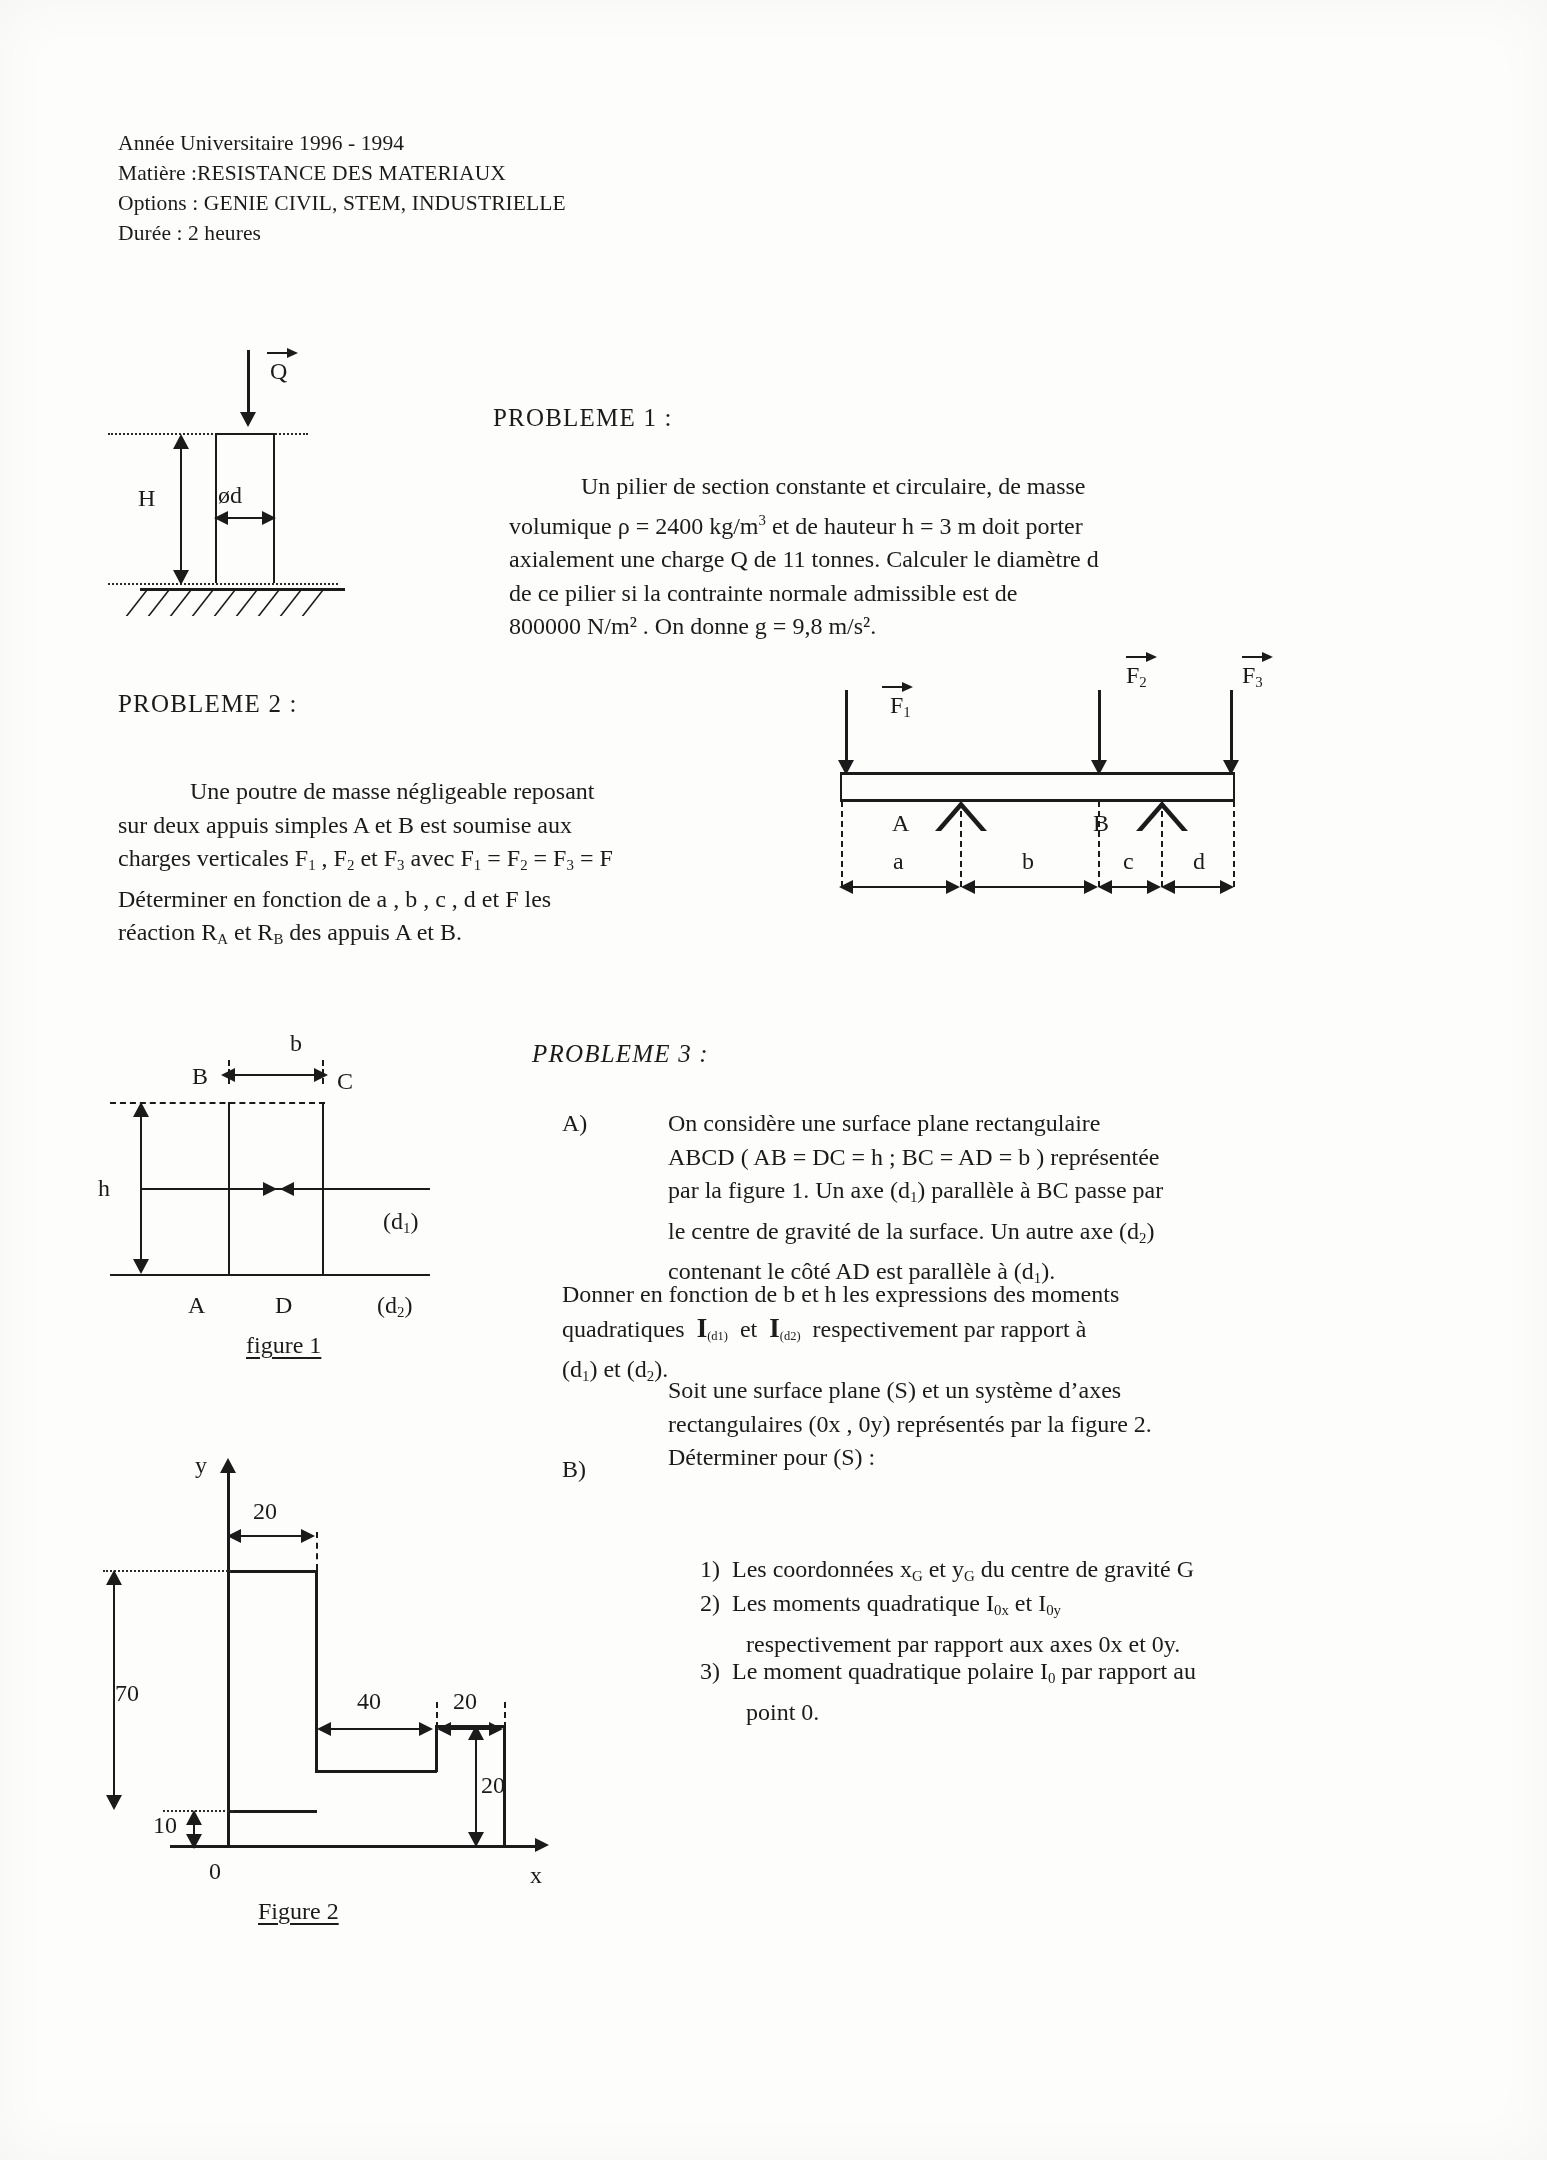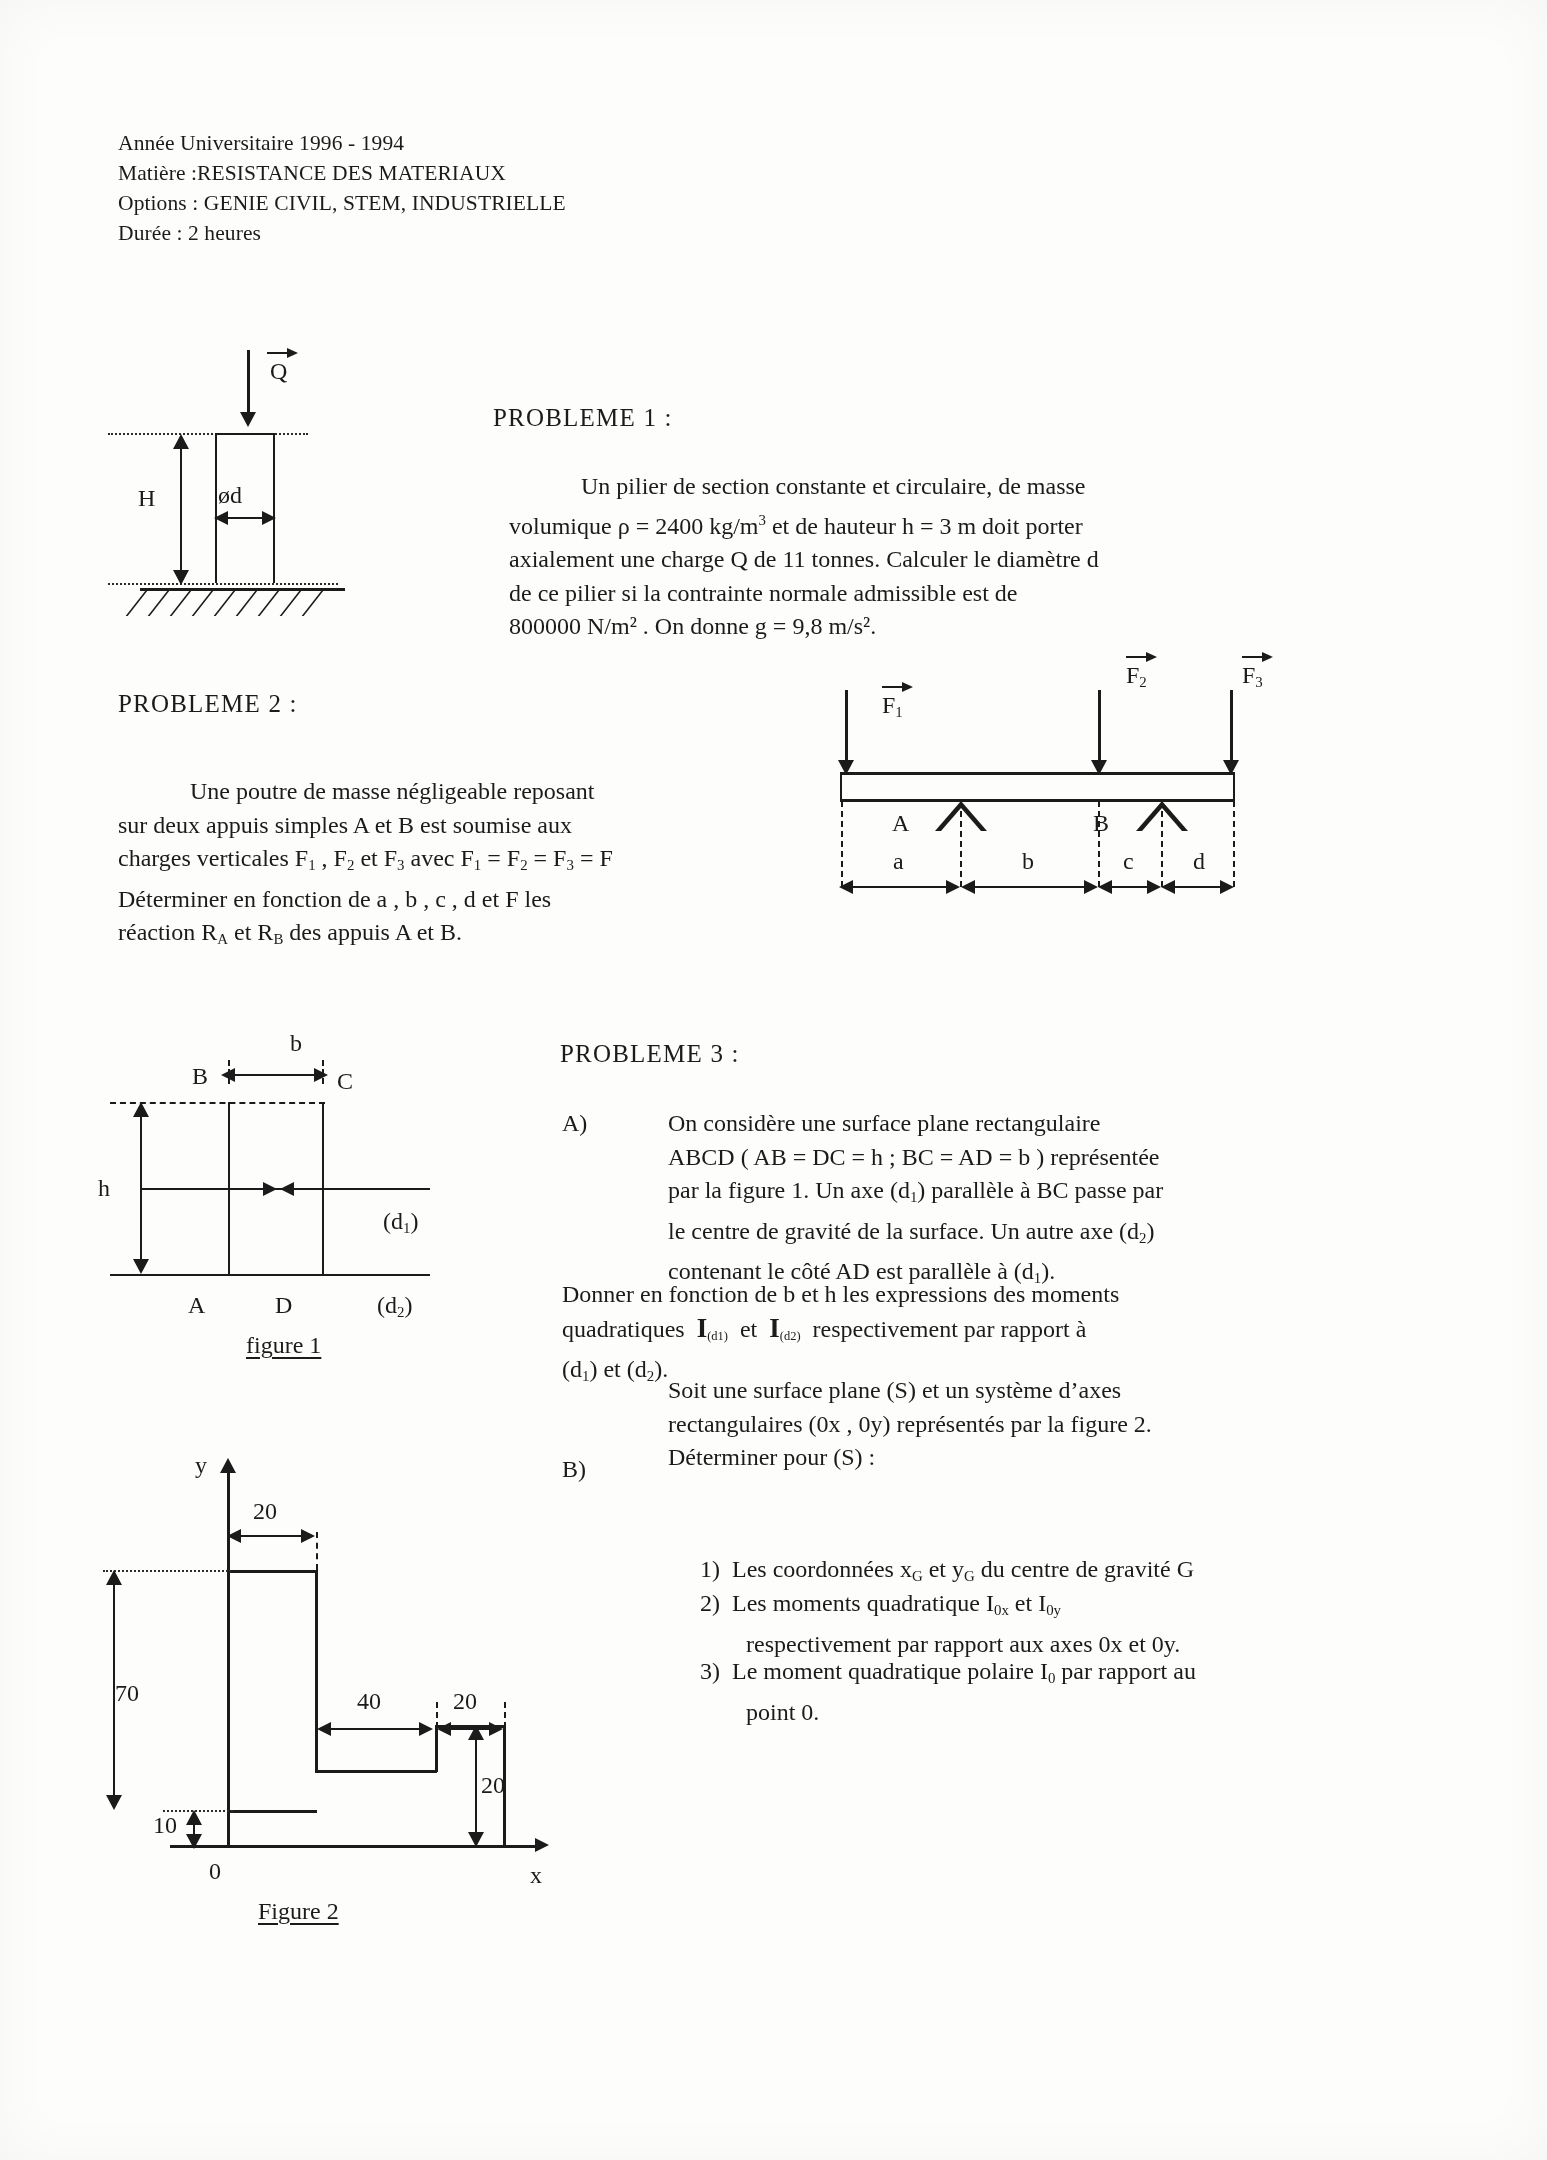--- a/index.html
+++ b/index.html
@@ -205,21 +205,21 @@
   </div>
 
   <div class="fig" style="left:830px;top:660px;width:580px;height:290px;">
 
     <div class="ln v2px" style="left:15px;top:30px;width:2.6px;height:75px;"></div>
     <div class="ah-down" style="left:8px;top:100px;"></div>
     <div class="vecarr" style="left:52px;top:22px;">
       <div class="sh"></div>
         <div class="hd"></div>
     </div>
-    <div class="lbl" style="left:52px;top:32px;">
+    <div class="lbl" style="left:60px;top:32px;">
       <span>F</span><sub>1</sub>
     </div>
 
     <div class="ln v2px" style="left:268px;top:30px;width:2.6px;height:75px;"></div>
     <div class="ah-down" style="left:261px;top:100px;"></div>
     <div class="vecarr" style="left:296px;top:-8px;">
       <div class="sh"></div>
         <div class="hd"></div>
     </div>
     <div class="lbl" style="left:296px;top:2px;">
@@ -271,21 +271,21 @@
     <div class="ah-left" style="left:268px;top:220px;"></div>
     <div class="ah-right" style="left:317px;top:220px;"></div>
     <div class="lbl" style="left:293px;top:188px;">c</div>
 
     <div class="ln h1px" style="left:340px;top:226px;width:56px;"></div>
     <div class="ah-left" style="left:331px;top:220px;"></div>
     <div class="ah-right" style="left:390px;top:220px;"></div>
     <div class="lbl" style="left:363px;top:188px;">d</div>
   </div>
 
-  <div class="prob-title" style="left:560px;top:1040px;">PROBLEME  3 :</div>
+  <div class="prob-title" style="left:532px;top:1040px;font-style:italic;">PROBLEME  3 :</div>
 
   <div class="fig" style="left:100px;top:1030px;width:420px;height:360px;">
 
     <div class="lbl" style="left:190px;top:0px;">b</div>
     <div class="ln h1px" style="left:130px;top:44px;width:90px;"></div>
     <div class="ah-left" style="left:121px;top:38px;"></div>
     <div class="ah-right" style="left:214px;top:38px;"></div>
     <div class="dash-v" style="left:128px;top:30px;height:24px;"></div>
     <div class="dash-v" style="left:222px;top:30px;height:24px;"></div>
 

